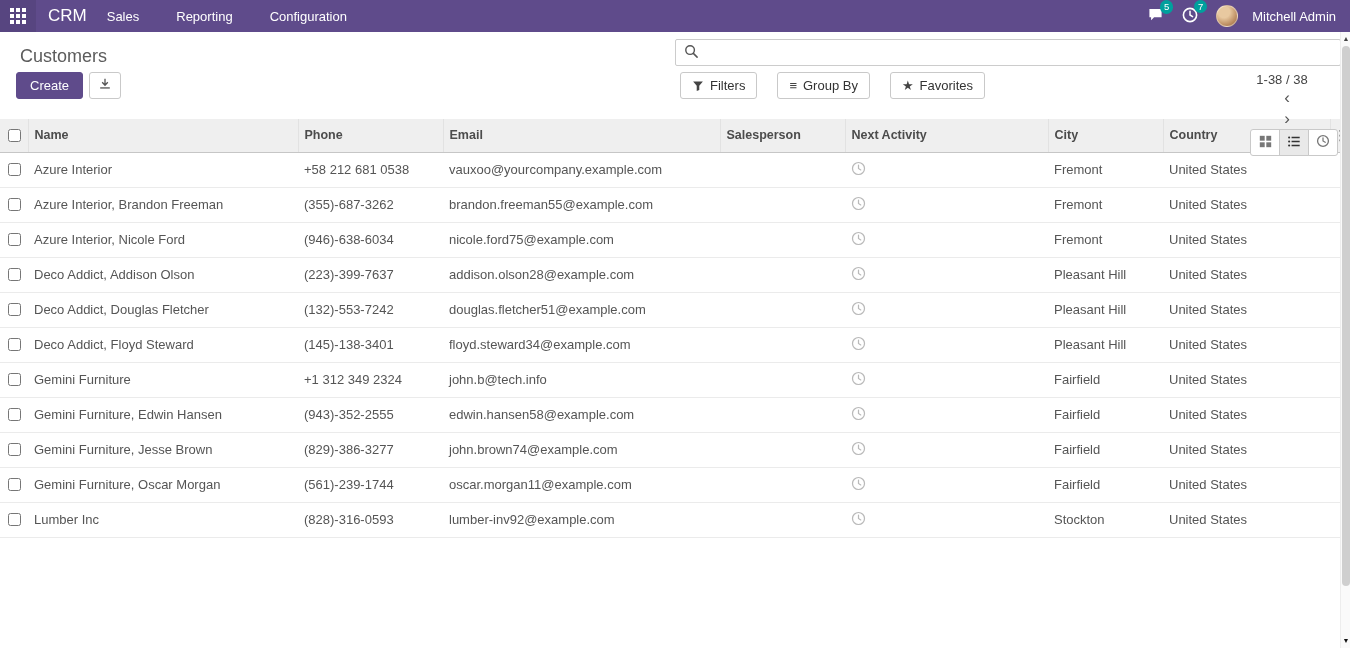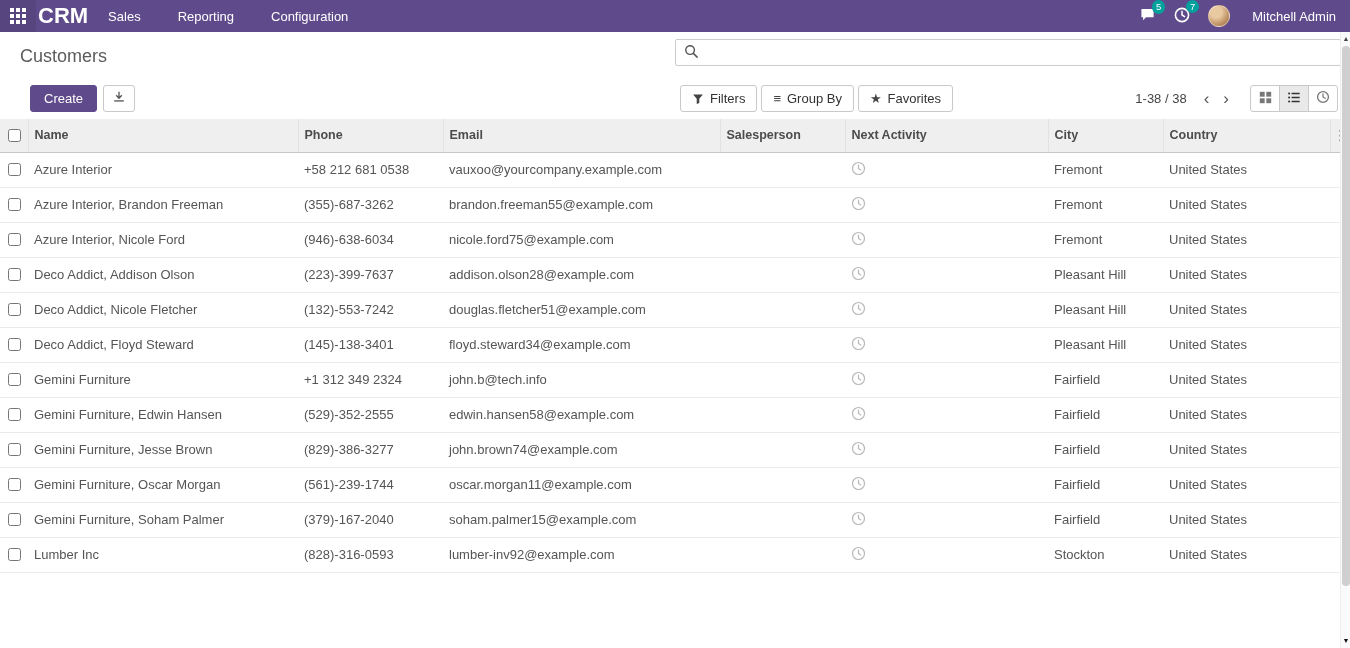--- a/index.html
+++ b/index.html
@@ -15,45 +15,45 @@
     position:relative;
   }
   button{font-family:"Liberation Sans",sans-serif;cursor:pointer;}
 
   
   .topbar{height:32px;background:var(--color-navbar);display:flex;align-items:center;justify-content:space-between;color:#fff;}
   .nav-left{display:flex;align-items:center;height:100%;}
   .apps-btn{width:36px;height:100%;background:rgba(0,0,0,0.08);border:none;display:flex;align-items:center;justify-content:center;}
   .apps-icon{display:grid;grid-template-columns:repeat(3,4px);grid-gap:2px;}
   .apps-icon i{width:4px;height:4px;background:#fff;display:block;}
-  .app-name{font-size:22px;font-weight:bold;color:#fff;margin:0 20px 0 2px;text-decoration:none;}
+  .app-name{font-size:17px;font-weight:normal;color:#fff;margin:0 20px 0 12px;text-decoration:none;}
   .menus{display:flex;align-items:center;height:100%;gap:13px;}
   .menu-item{color:#fff;font-size:13px;margin-right:24px;text-decoration:none;}
   .nav-right{display:flex;align-items:center;gap:18px;padding-right:14px;}
   .nav-icon-btn{position:relative;background:none;border:none;color:#fff;padding:0;display:flex;align-items:center;}
   .badge{position:absolute;top:-7px;right:-9px;background:var(--color-badge);color:#fff;font-size:9.5px;line-height:1;border-radius:8px;padding:2px 4px;min-width:8px;text-align:center;}
-  .user{display:flex;align-items:center;gap:22px;font-size:13px;cursor:pointer;}
+  .user{display:flex;align-items:center;gap:14px;font-size:13px;cursor:pointer;}
   .avatar{width:22px;height:22px;border-radius:50%;background:radial-gradient(circle at 35% 30%,#e8c9a0 0 30%,#b98a5e 70%,#8a5f3c 100%);display:inline-block;border:1px solid rgba(255,255,255,.4);}
 
   
   .cp-top{position:relative;height:40px;}
   .page-title{position:absolute;left:16px;top:50%;transform:translateY(-50%);font-size:18px;font-weight:normal;color:#5c5c5c;margin:4px;}
   .search-box{position:absolute;left:50%;right:9px;top:7px;height:27px;border:1px solid #ccc;border-radius:2px;background:#fff;display:flex;align-items:center;}
   .search-box input{flex:1;border:none;outline:none;padding:0 8px;font-size:13px;color:#333;font-family:"Liberation Sans",sans-serif;background:transparent;}
   .search-box input::placeholder{color:#999;}
   .search-icon-btn{background:none;border:none;width:30px;height:100%;display:flex;align-items:center;justify-content:center;color:#555;}
 
-  .cp-bottom{position:relative;height:40px;display:flex;align-items:flex-end;padding-left:30px;}
+  .cp-bottom{position:relative;height:40px;display:flex;align-items:flex-start;padding-left:16px;}
   .left-group{display:flex;align-items:center;gap:6px;}
   .btn-primary{background:var(--color-primary);color:#fff;border:1px solid var(--color-primary);border-radius:3px;padding:5px 13px;font-size:13px;}
   .btn-light{background:#fff;border:1px solid #c9c9c9;border-radius:3px;height:27px;min-width:30px;display:flex;align-items:center;justify-content:center;color:#555;padding:0 8px;}
-  .center-group{position:absolute;left:calc(50% + 5px);display:flex;align-items:center;gap:4px;}
+  .center-group{position:absolute;left:calc(50% + 5px);display:flex;align-items:center;gap:20px;}
   .cp-btn{background:#fff;border:1px solid #c9c9c9;border-radius:3px;height:27px;display:flex;align-items:center;gap:6px;padding:0 11px;font-size:13px;color:#333;}
   .cp-btn .ico{color:#444;display:flex;align-items:center;font-size:13px;}
-  .right-group{position:absolute;right:12px;display:flex;align-items:center;}
+  .right-group{position:absolute;right:12px;display:flex;align-items:center;flex-direction:column;}
   .pager-text{font-size:13px;color:#444;margin-right:10px;}
   .pager-btn{background:none;border:none;color:#555;font-size:17px;line-height:1;padding:2px 7px;}
   .view-switcher{display:flex;margin-left:14px;}
   .vs-btn{background:#fff;border:1px solid #c9c9c9;width:30px;height:27px;display:flex;align-items:center;justify-content:center;color:#777;margin-left:-1px;padding:0;}
   .vs-btn:first-child{border-radius:3px 0 0 3px;margin-left:0;}
   .vs-btn:last-child{border-radius:0 3px 3px 0;}
   .vs-btn.active{background:#e9e9e9;color:#333;}
 
   
   .table-wrap{margin-top:7px;}
@@ -312,21 +312,21 @@
                 <path d="M8 4.5V8l2.4 1.5" fill="none" stroke="currentColor" stroke-width="1.3" stroke-linecap="round"></path>
               </svg>
       </span>
     </td>
     <td>Pleasant Hill</td>
     <td>United States</td>
     <td></td>
   </tr>
         <tr>
     <td class="cell-cb"><input type="checkbox" style=""></td>
-    <td>Deco Addict, Nicole Fletcher</td>
+    <td>Deco Addict, Douglas Fletcher</td>
     <td>(132)-553-7242</td>
     <td>douglas.fletcher51@example.com</td>
     <td></td>
     <td>
       <span class="clock-ico">
         <svg width="15" height="15" viewBox="0 0 16 16">
                 <circle cx="8" cy="8" r="6.4" fill="none" stroke="currentColor" stroke-width="1.3"></circle>
                 <path d="M8 4.5V8l2.4 1.5" fill="none" stroke="currentColor" stroke-width="1.3" stroke-linecap="round"></path>
               </svg>
       </span>
@@ -367,21 +367,21 @@
               </svg>
       </span>
     </td>
     <td>Fairfield</td>
     <td>United States</td>
     <td></td>
   </tr>
         <tr>
     <td class="cell-cb"><input type="checkbox" style=""></td>
     <td>Gemini Furniture, Edwin Hansen</td>
-    <td>(529)-352-2555</td>
+    <td>(943)-352-2555</td>
     <td>edwin.hansen58@example.com</td>
     <td></td>
     <td>
       <span class="clock-ico">
         <svg width="15" height="15" viewBox="0 0 16 16">
                 <circle cx="8" cy="8" r="6.4" fill="none" stroke="currentColor" stroke-width="1.3"></circle>
                 <path d="M8 4.5V8l2.4 1.5" fill="none" stroke="currentColor" stroke-width="1.3" stroke-linecap="round"></path>
               </svg>
       </span>
     </td>
@@ -405,38 +405,20 @@
     </td>
     <td>Fairfield</td>
     <td>United States</td>
     <td></td>
   </tr>
         <tr>
     <td class="cell-cb"><input type="checkbox" style=""></td>
     <td>Gemini Furniture, Oscar Morgan</td>
     <td>(561)-239-1744</td>
     <td>oscar.morgan11@example.com</td>
-    <td></td>
-    <td>
-      <span class="clock-ico">
-        <svg width="15" height="15" viewBox="0 0 16 16">
-                <circle cx="8" cy="8" r="6.4" fill="none" stroke="currentColor" stroke-width="1.3"></circle>
-                <path d="M8 4.5V8l2.4 1.5" fill="none" stroke="currentColor" stroke-width="1.3" stroke-linecap="round"></path>
-              </svg>
-      </span>
-    </td>
-    <td>Fairfield</td>
-    <td>United States</td>
-    <td></td>
-  </tr>
-        <tr>
-    <td class="cell-cb"><input type="checkbox" style=""></td>
-    <td>Gemini Furniture, Soham Palmer</td>
-    <td>(379)-167-2040</td>
-    <td>soham.palmer15@example.com</td>
     <td></td>
     <td>
       <span class="clock-ico">
         <svg width="15" height="15" viewBox="0 0 16 16">
                 <circle cx="8" cy="8" r="6.4" fill="none" stroke="currentColor" stroke-width="1.3"></circle>
                 <path d="M8 4.5V8l2.4 1.5" fill="none" stroke="currentColor" stroke-width="1.3" stroke-linecap="round"></path>
               </svg>
       </span>
     </td>
     <td>Fairfield</td>

